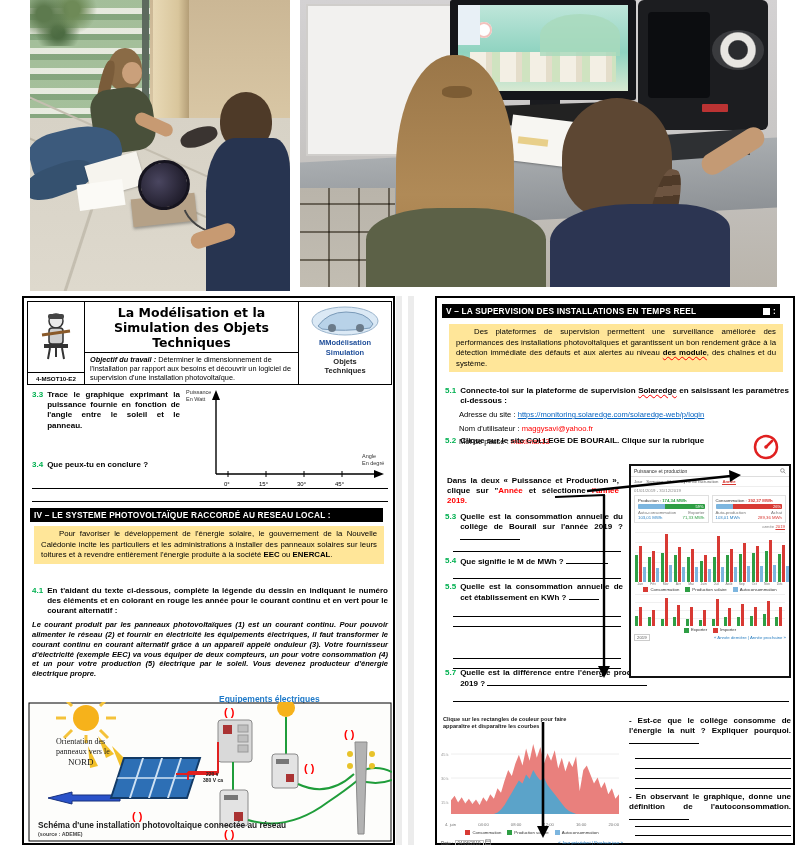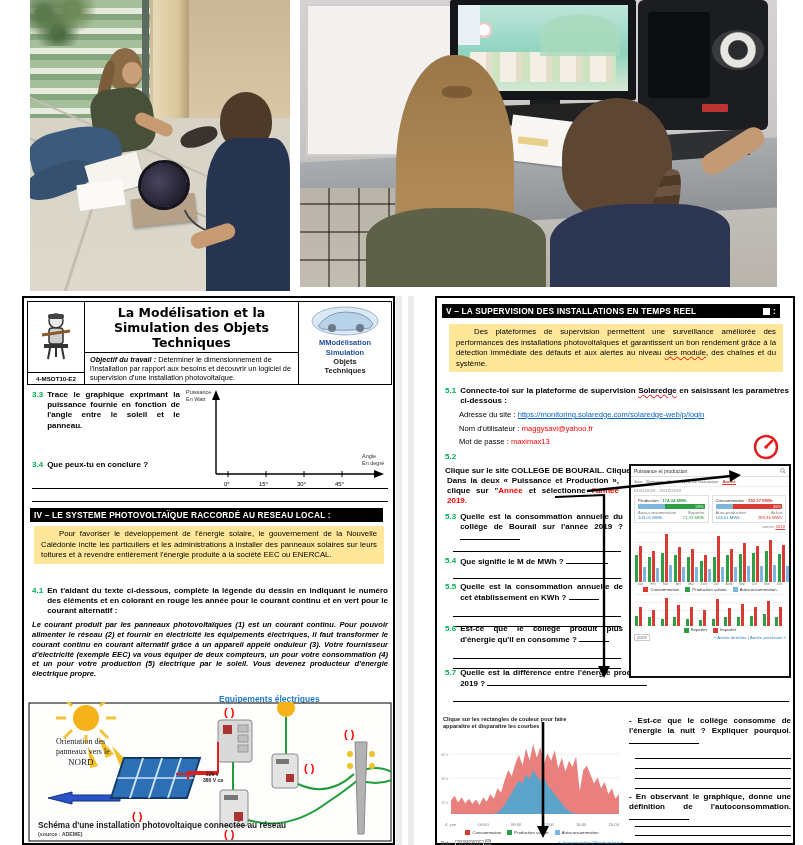--- a/index.html
+++ b/index.html
@@ -10,21 +10,21 @@
 
 .page{position:absolute;top:296px;background:#fff;border:2px solid #000;box-sizing:border-box;}
 .qnum{color:#00b050;font-weight:bold;}
 .q{font-weight:bold;font-size:8px;line-height:1.28;color:#000;text-align:justify;}
 .qrow{display:flex;gap:4px;}
 .ln{border-bottom:1.2px solid #000;height:10px;}
 .iln{display:inline-block;border-bottom:1.2px solid #000;height:7px;vertical-align:baseline;}
 .secbar{background:#000;color:#fff;font-weight:bold;font-size:8.3px;padding:2px 4px;letter-spacing:.2px;display:flex;align-items:center;}
 .ybox{background:#ffe699;font-size:7.8px;line-height:1.35;text-align:justify;padding:3px 7px;box-sizing:border-box;}
 .red{color:#ff0000;}
-.bold{font-weight:normal;margin-top:13px;}
+.bold{font-weight:bold;margin-top:13px;}
 .sqr{text-decoration:underline wavy #ff0000;text-decoration-thickness:1px;}
 .link{color:#0563c1;text-decoration:underline;}
 .ital{font-style:italic;font-size:7.6px;line-height:1.3;text-align:justify;}
 .mg{display:flex;align-items:flex-end;gap:1px;}
 .bar3{width:3px;}
 .legend-row{display:flex;gap:6px;align-items:center;justify-content:center;font-size:4.3px;color:#333;}
 .sw{display:inline-block;width:5px;height:5px;margin-right:2px;vertical-align:middle;}
 .panel-card{flex:1;border:1px solid #e0e0e0;padding:2px 3px;}
 .pbar{height:5px;display:flex;overflow:hidden;border-radius:1px;background:#eee;font-size:4px;color:#fff;}
 .divider{position:absolute;top:296px;width:6px;height:549px;background:#ececec;}
@@ -272,21 +272,21 @@
     <div class="abs" style="left:22px;top:112px;font-size:7.6px;">
       <span>Adresse du site : </span><a class="link" href="#">https://monitoring.solaredge.com/solaredge-web/p/login</a>
     </div>
     <div class="abs" style="left:22px;top:126px;font-size:7.6px;">
       <span>Nom d'utilisateur : </span><span class="red">maggysavi@yahoo.fr</span>
     </div>
     <div class="abs" style="left:22px;top:139px;font-size:7.6px;">
       <span>Mot de passe : </span><span class="red">maximax13</span>
     </div>
 
-    <div class="abs q qrow" style="left:8px;top:154px;width:296px;flex-direction:column;">
+    <div class="abs q qrow" style="left:8px;top:138px;width:296px;">
       <span class="qnum">5.2</span>
       <span>Clique sur le site COLLEGE DE BOURAIL. Clique sur la rubrique</span>
     </div>
     <div class="abs" style="left:312px;top:136px;width:34px;text-align:center;">
       <svg width="26" height="26" viewBox="0 0 26 26">
         <circle cx="13" cy="13" r="11" fill="none" stroke="#e02020" stroke-width="2.5"></circle>
         <line x1="13" y1="13" x2="19" y2="7" stroke="#e02020" stroke-width="2.5" stroke-linecap="round"></line>
         <circle cx="13" cy="13" r="1.8" fill="#e02020"></circle>
       </svg>
       <div class="red" style="font-size:4.6px;font-style:italic;">Dashboard</div>
@@ -305,24 +305,20 @@
       <span class="qnum">5.4</span>
       <span><span>Que signifie le M de MWh ?</span> <span class="iln" style="width:42px;"></span></span>
     </div>
     <div class="abs ln" style="left:16px;top:270px;width:168px;"></div>
     <div class="abs q qrow" style="left:8px;top:284px;width:178px;">
       <span class="qnum">5.5</span>
       <span><span>Quelle est la consommation annuelle de cet établissement en KWh ?</span> <span class="iln" style="width:30px;"></span></span>
     </div>
     <div class="abs ln" style="left:16px;top:308px;width:168px;"></div>
     <div class="abs ln" style="left:16px;top:318px;width:168px;"></div>
-    <div class="abs q qrow" style="left:8px;top:326px;width:178px;">
-      <span class="qnum">5.6</span>
-      <span><span>Est-ce que le collège produit plus d'énergie qu'il en consomme ?</span> <span class="iln" style="width:30px;"></span></span>
-    </div>
     <div class="abs ln" style="left:16px;top:350px;width:168px;"></div>
     <div class="abs ln" style="left:16px;top:360px;width:168px;"></div>
 
     <div class="abs q qrow" style="left:8px;top:370px;width:344px;">
       <span class="qnum">5.7</span>
       <span><span>Quelle est la différence entre l'énergie produite et l'énergie consommée sur l'année 2019 ?</span> <span class="iln" style="width:160px;"></span></span>
     </div>
     <div class="abs ln" style="left:16px;top:393px;width:336px;"></div>
 
 

